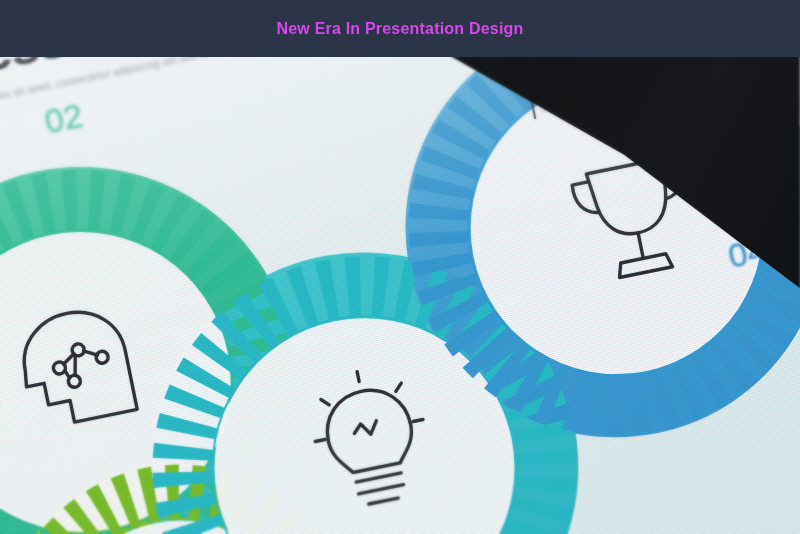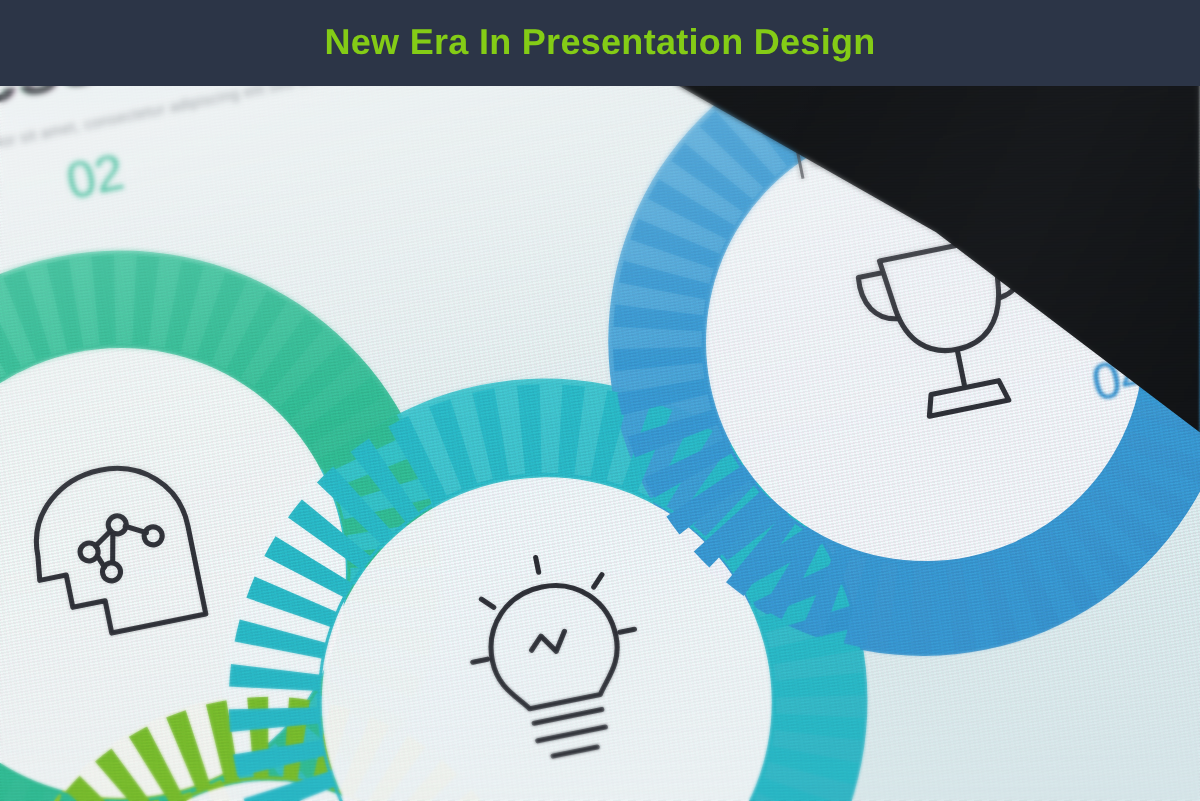--- a/index.html
+++ b/index.html
@@ -134,21 +134,21 @@
     mix-blend-mode:overlay;
   }
 
   
   .banner{
     position:absolute; left:0; top:0; width:800px; height:57px; z-index:60;
     background:#2c3547;
     display:flex; align-items:center; justify-content:center;
   }
   .banner-title{
-    color:#84cc16; font-size:24px; font-weight:700; letter-spacing:.2px;
+    color:#d946ef; font-size:16px; font-weight:700; letter-spacing:.2px;
     line-height:1;
   }
 </style>
 </head>
 <body>
 
 <div id="stage">
 
   <div class="photo">
 

